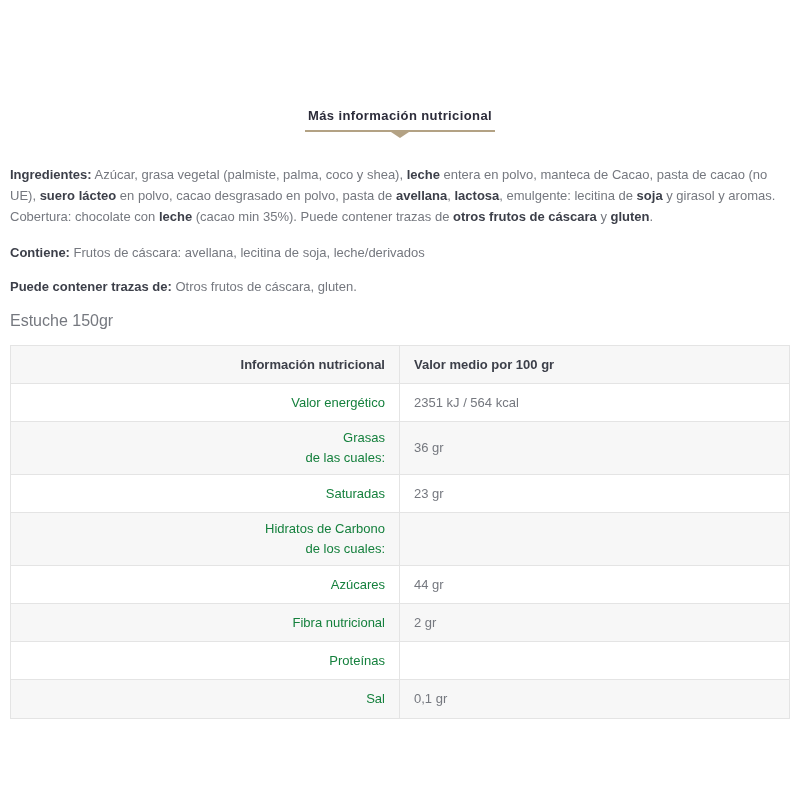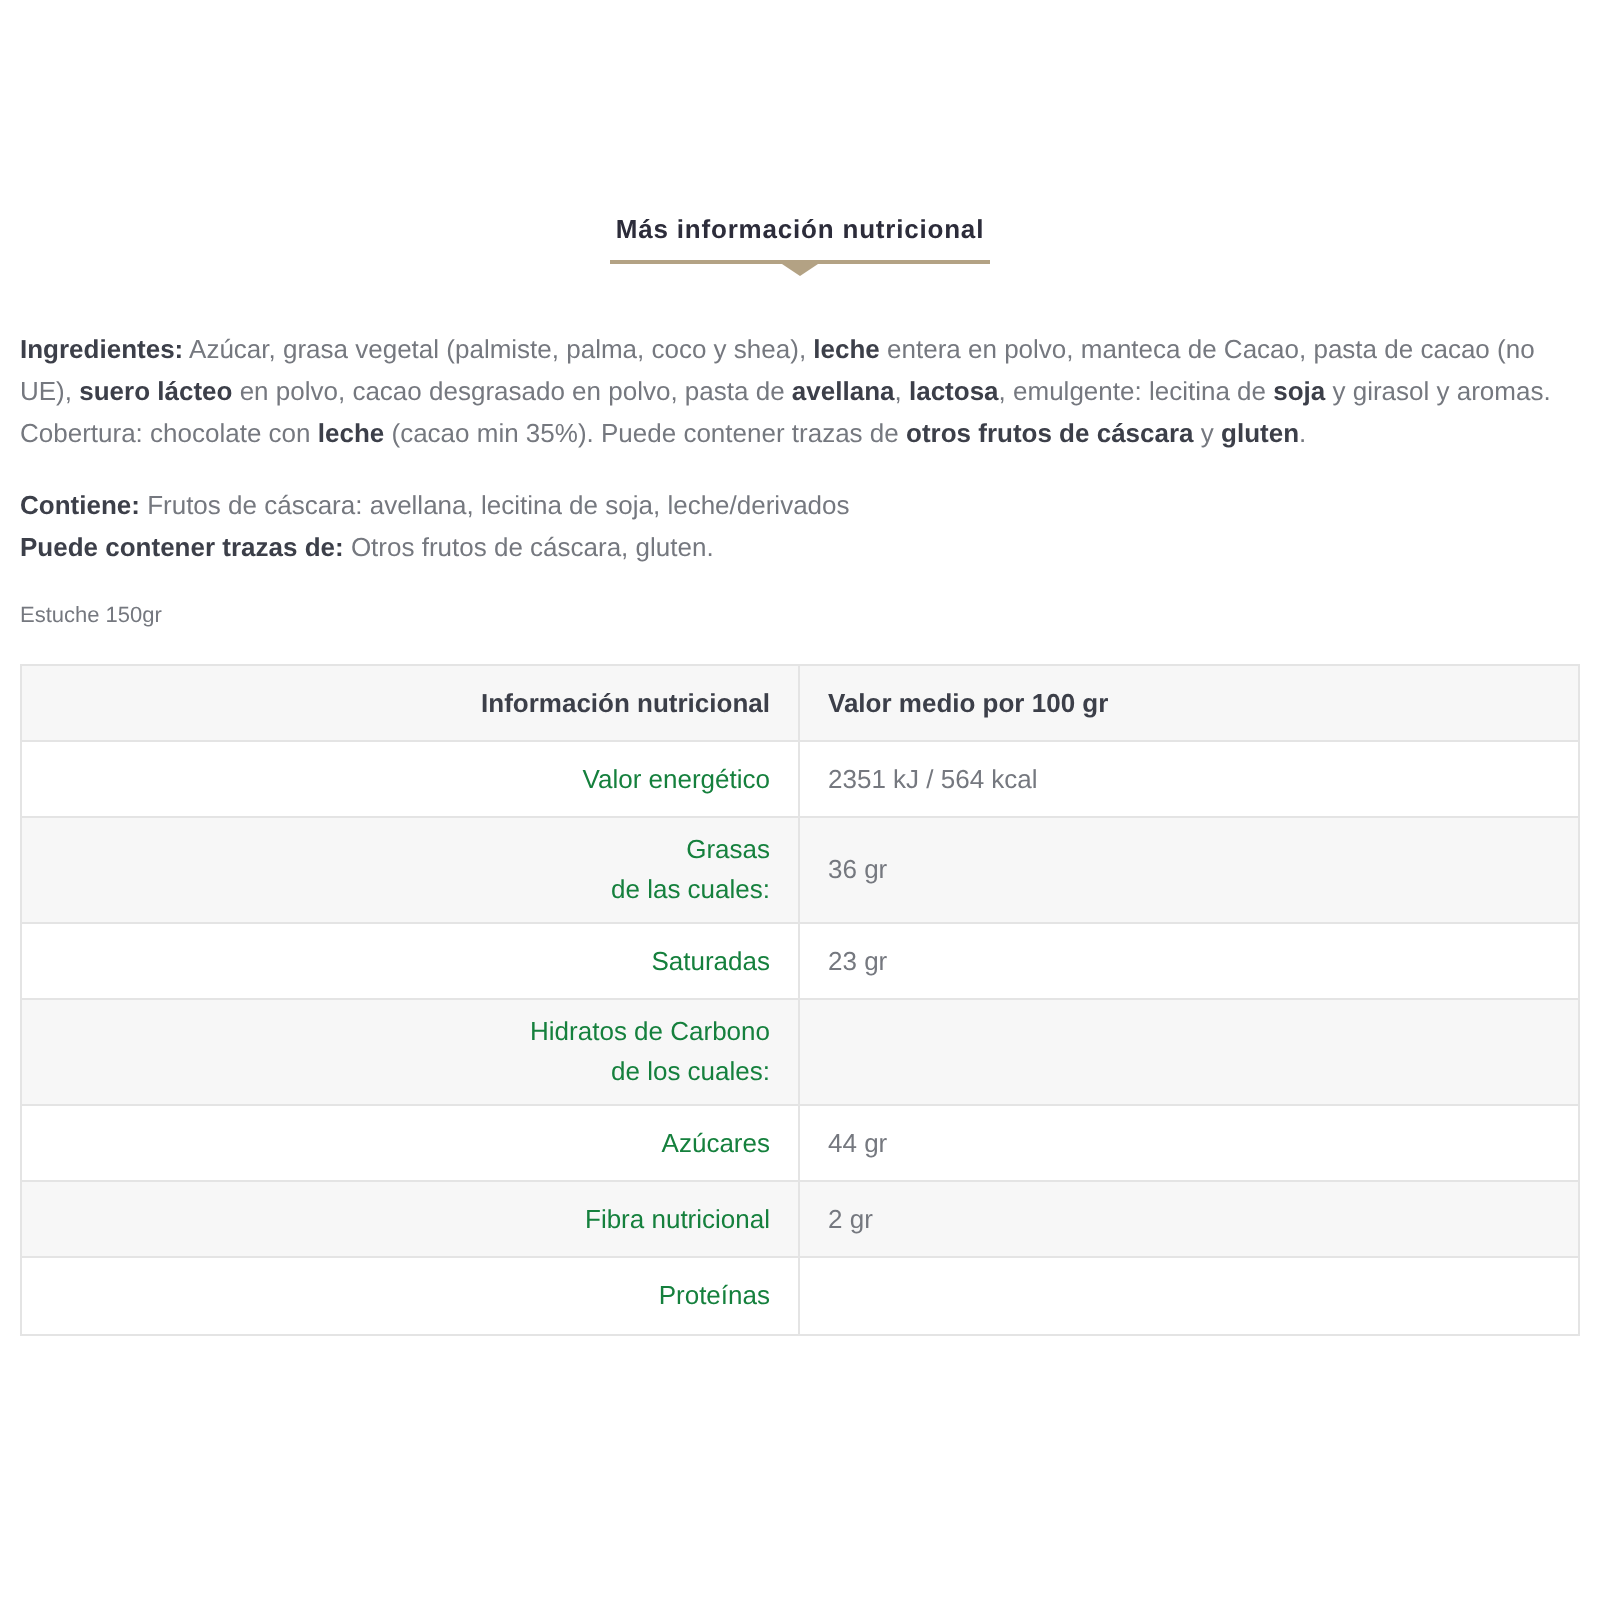--- a/index.html
+++ b/index.html
@@ -34,22 +34,22 @@
   
   .para {
     font-size: 13px;
     line-height: 21px;
     color: #75787f;
     text-align: left;
   }
   .para .b { font-weight: 700; color: #3c3f49; }
   .para-ingredients { margin-top: 26px; }
   .para-contiene   { margin-top: 15px; }
-  .para-trazas     { }
-  .pack-size       { margin-top: 14px; font-size: 11px; line-height: 20px; color: #75787f; }
+  .para-trazas     { margin-top: 13px; }
+  .pack-size       { margin-top: 14px; font-size: 16px; line-height: 20px; color: #75787f; }
 
   
   .ntable {
     margin-top: 14px;
     border: 1px solid #e4e4e4;
   }
   .t-row {
     display: flex;
     min-height: 38px;
     border-bottom: 1px solid #e4e4e4;
@@ -161,15 +161,22 @@
       <div class="cell-r">2 gr</div>
     </div>
 
     <div class="t-row">
       <div class="cell-l">
         <span class="lbl-line">Proteínas</span>
 
       </div>
     </div>
 
+    <div class="t-row shaded">
+      <div class="cell-l">
+        <span class="lbl-line">Sal</span>
+
+      </div>
+      <div class="cell-r">0,1 gr</div>
+    </div>
 
   </div>
 </div>
 
 </body></html>

